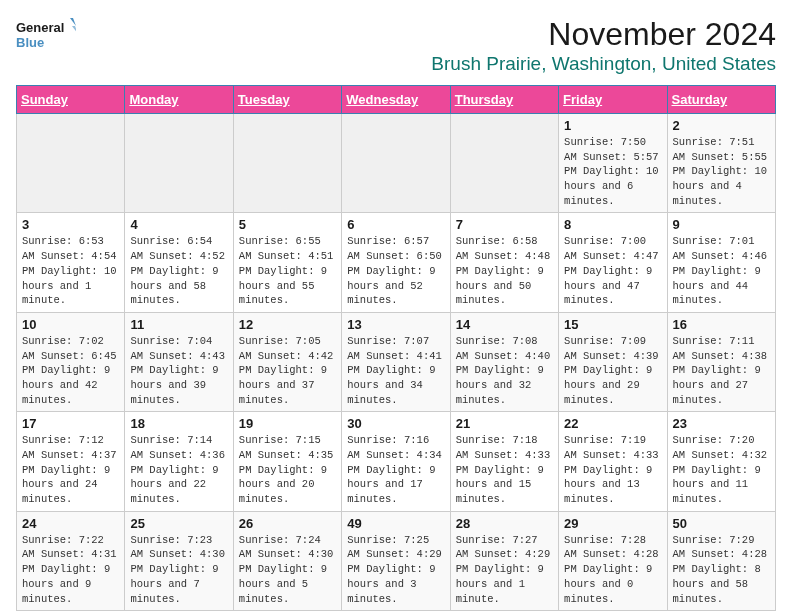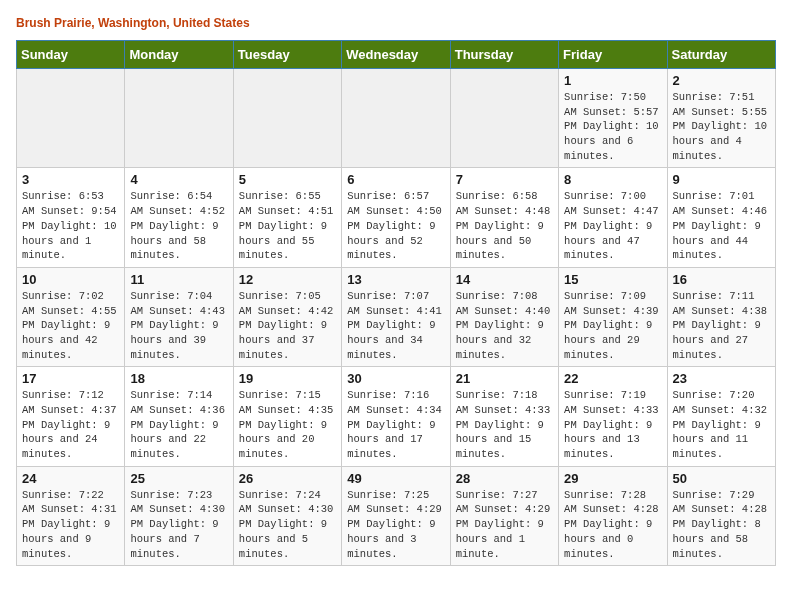--- a/index.html
+++ b/index.html
@@ -23,36 +23,36 @@
     }
     .title-area {
       text-align: right;
     }
     .month-title {
       font-size: 32px;
       font-weight: normal;
       color: #1a1a1a;
     }
     .subtitle {
-      font-size: 12px;
-      color: #c2410c;
-      font-weight: bold;
+      font-size: 19px;
+      color: #0f766e;
     }
     table {
       width: 100%;
       border-collapse: collapse;
       table-layout: fixed;
     }
     thead tr th {
-      background: #4d7c0f;
+      background: #ec4899;
       color: #fff;
       padding: 6px 4px;
       font-size: 13px;
       text-align: left;
       border: 1px solid #3a7fb1;
+      text-decoration: underline;
     }
     tbody tr td {
       border: 1px solid #ccc;
       vertical-align: top;
       padding: 4px 5px;
       height: 80px;
       background: #fff;
       font-size: 10.5px;
       color: #333;
     }
@@ -73,21 +73,30 @@
       font-family: Liberation Mono, monospace;
     }
     .empty-cell {
       background: #f0f0f0 !important;
     }
   </style>
 </head>
 <body>
 
 <div class="header-area">
+  <div class="logo">
+    <svg width="60" height="36" viewBox="0 0 60 36" xmlns="http://www.w3.org/2000/svg">
+      <text x="0" y="16" font-size="13" font-weight="bold" fill="#1a1a1a" font-family="Arial">General</text>
+      <text x="0" y="31" font-size="13" font-weight="bold" fill="#4a8fc1" font-family="Arial">Blue</text>
+      <polygon points="54,2 60,10 57,2" fill="#4a8fc1"></polygon>
+      <polygon points="56,10 62,18 59,10" fill="#4a8fc1" opacity="0.6"></polygon>
+    </svg>
+  </div>
   <div class="title-area">
+    <div class="month-title">November 2024</div>
     <div class="subtitle">Brush Prairie, Washington, United States</div>
   </div>
 </div>
 
 <table>
   <thead>
     <tr>
     <th>Sunday</th>
         <th>Monday</th>
         <th>Tuesday</th>
@@ -114,39 +123,39 @@
           <span class="day-num">2</span>
           <div class="day-info">Sunrise: 7:51 AM
 Sunset: 5:55 PM
 Daylight: 10 hours and 4 minutes.</div>
         </td>
       </tr>
       <tr>
         <td>
           <span class="day-num">3</span>
           <div class="day-info">Sunrise: 6:53 AM
-Sunset: 9:54 PM
+Sunset: 4:54 PM
 Daylight: 10 hours and 1 minute.</div>
         </td>
         <td>
           <span class="day-num">4</span>
           <div class="day-info">Sunrise: 6:54 AM
 Sunset: 4:52 PM
 Daylight: 9 hours and 58 minutes.</div>
         </td>
         <td>
           <span class="day-num">5</span>
           <div class="day-info">Sunrise: 6:55 AM
 Sunset: 4:51 PM
 Daylight: 9 hours and 55 minutes.</div>
         </td>
         <td>
           <span class="day-num">6</span>
           <div class="day-info">Sunrise: 6:57 AM
-Sunset: 4:50 PM
+Sunset: 6:50 PM
 Daylight: 9 hours and 52 minutes.</div>
         </td>
         <td>
           <span class="day-num">7</span>
           <div class="day-info">Sunrise: 6:58 AM
 Sunset: 4:48 PM
 Daylight: 9 hours and 50 minutes.</div>
         </td>
         <td>
           <span class="day-num">8</span>
@@ -158,21 +167,21 @@
           <span class="day-num">9</span>
           <div class="day-info">Sunrise: 7:01 AM
 Sunset: 4:46 PM
 Daylight: 9 hours and 44 minutes.</div>
         </td>
       </tr>
       <tr>
         <td>
           <span class="day-num">10</span>
           <div class="day-info">Sunrise: 7:02 AM
-Sunset: 4:55 PM
+Sunset: 6:45 PM
 Daylight: 9 hours and 42 minutes.</div>
         </td>
         <td>
           <span class="day-num">11</span>
           <div class="day-info">Sunrise: 7:04 AM
 Sunset: 4:43 PM
 Daylight: 9 hours and 39 minutes.</div>
         </td>
         <td>
           <span class="day-num">12</span>

